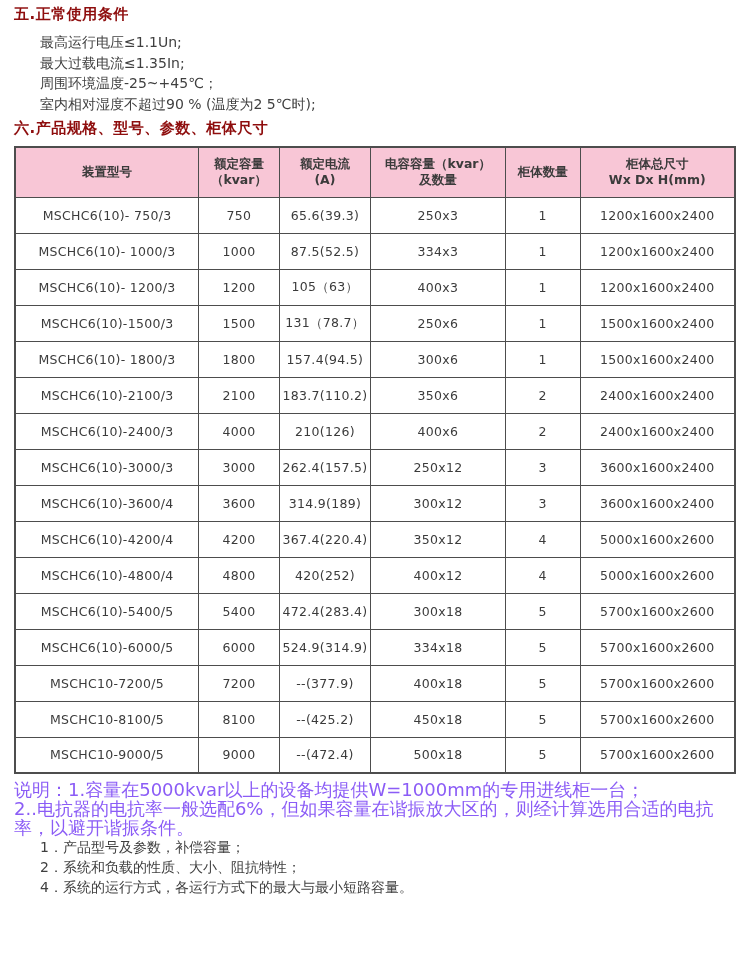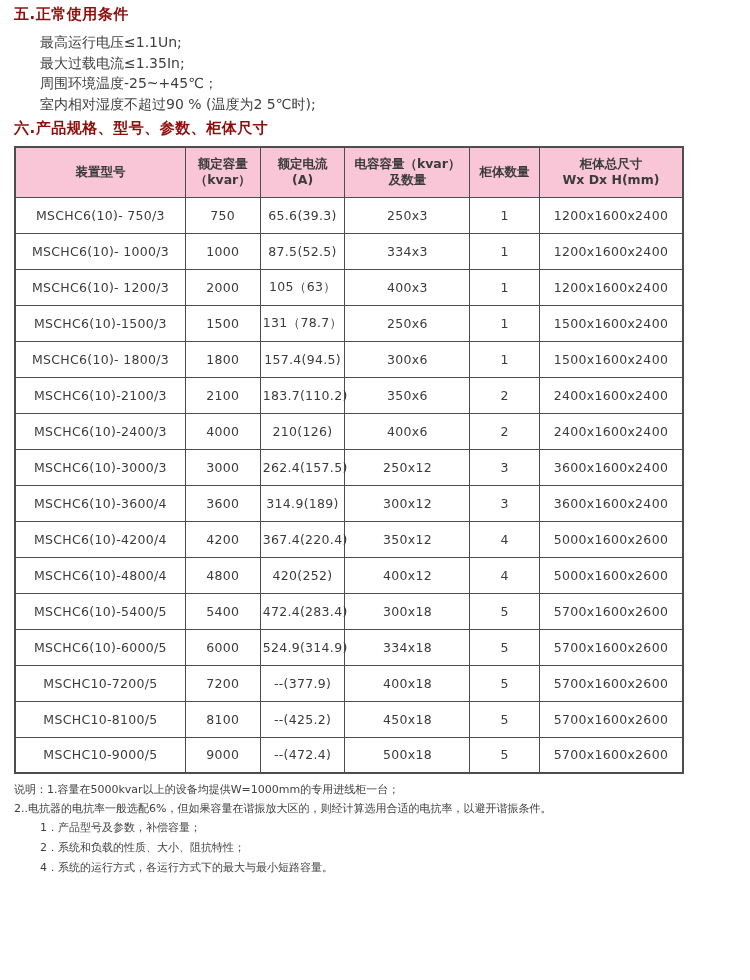--- a/index.html
+++ b/index.html
@@ -24,21 +24,21 @@
 
   .conditions { margin-bottom: 2px; }
   .cond-line {
     font-size: 14px;
     line-height: 20.5px;
     padding-left: 26px;
     color: #3f3f3f;
   }
 
   table.spec {
-    width: 670px;
+    width: 722px;
     border-collapse: collapse;
     table-layout: fixed;
     margin-top: 3px;
     border: 2px solid #4d4d4d;
   }
   table.spec th, table.spec td {
     border: 1px solid #4d4d4d;
     text-align: center;
     vertical-align: middle;
     padding: 0 2px;
@@ -60,28 +60,28 @@
   }
   col.c1 { width: 25.5%; }
   col.c2 { width: 11.2%; }
   col.c3 { width: 12.7%; }
   col.c4 { width: 18.7%; }
   col.c5 { width: 10.4%; }
   col.c6 { width: 21.5%; }
 
   .notes { margin-top: 6px; }
   .note-line {
-    font-size: 11px;
+    font-size: 18px;
     line-height: 19px;
-    color: #404040;
+    color: #8b5cf6;
   }
 
   .order-list { margin-top: 0; }
   .order-line {
-    font-size: 11px;
+    font-size: 14px;
     line-height: 20px;
     padding-left: 26px;
     color: #3f3f3f;
   }
 </style>
 </head>
 <body>
 
 <div class="page">
 
@@ -131,21 +131,21 @@
         <tr>
           <td>MSCHC6(10)- 1000/3</td>
           <td>1000</td>
           <td>87.5(52.5)</td>
           <td>334x3</td>
           <td>1</td>
           <td>1200x1600x2400</td>
         </tr>
         <tr>
           <td>MSCHC6(10)- 1200/3</td>
-          <td>2000</td>
+          <td>1200</td>
           <td>105（63）</td>
           <td>400x3</td>
           <td>1</td>
           <td>1200x1600x2400</td>
         </tr>
         <tr>
           <td>MSCHC6(10)-1500/3</td>
           <td>1500</td>
           <td>131（78.7）</td>
           <td>250x6</td>

